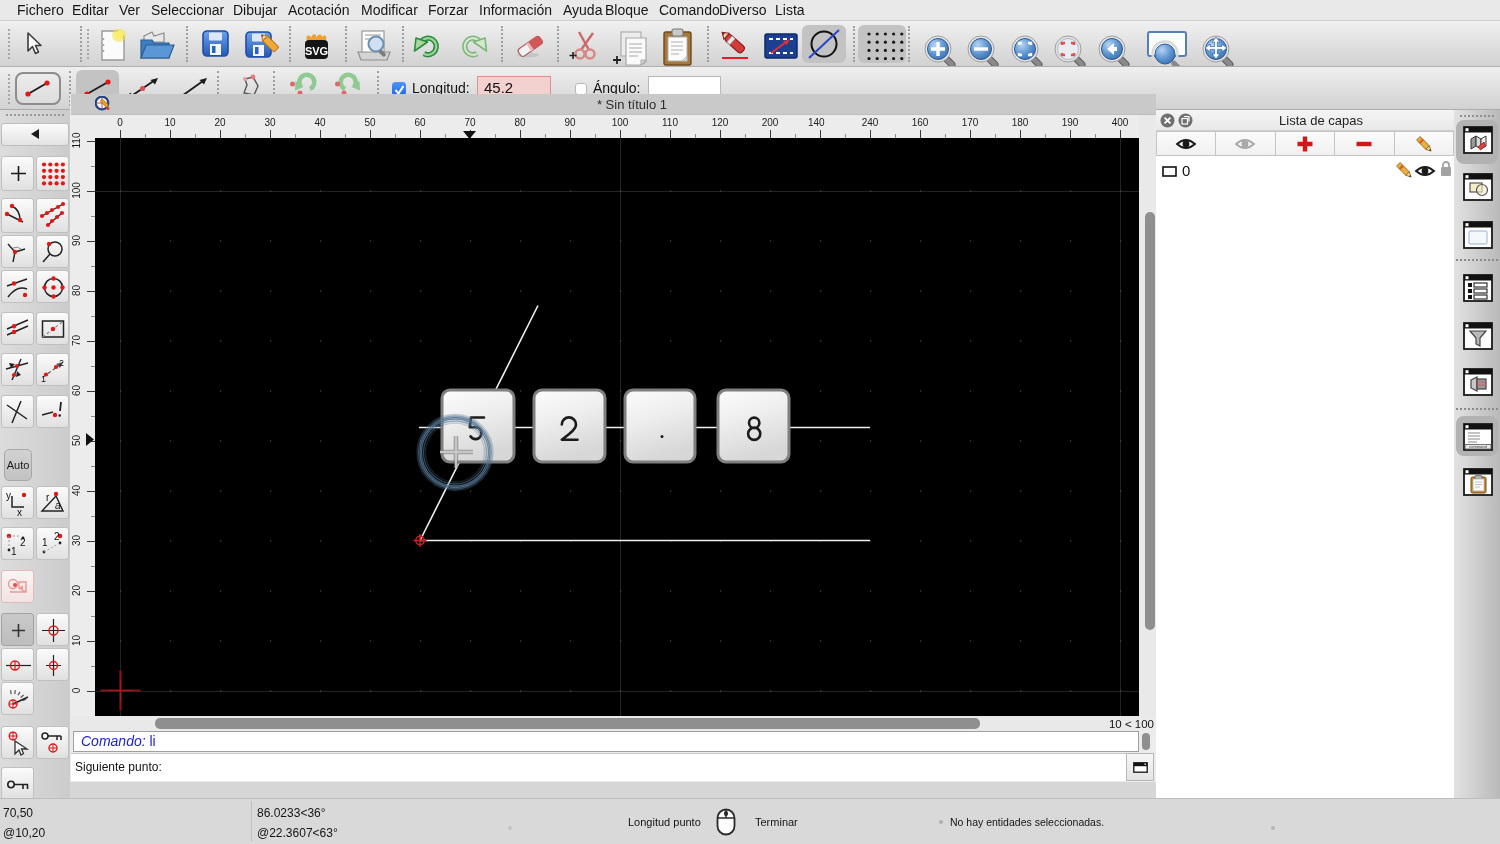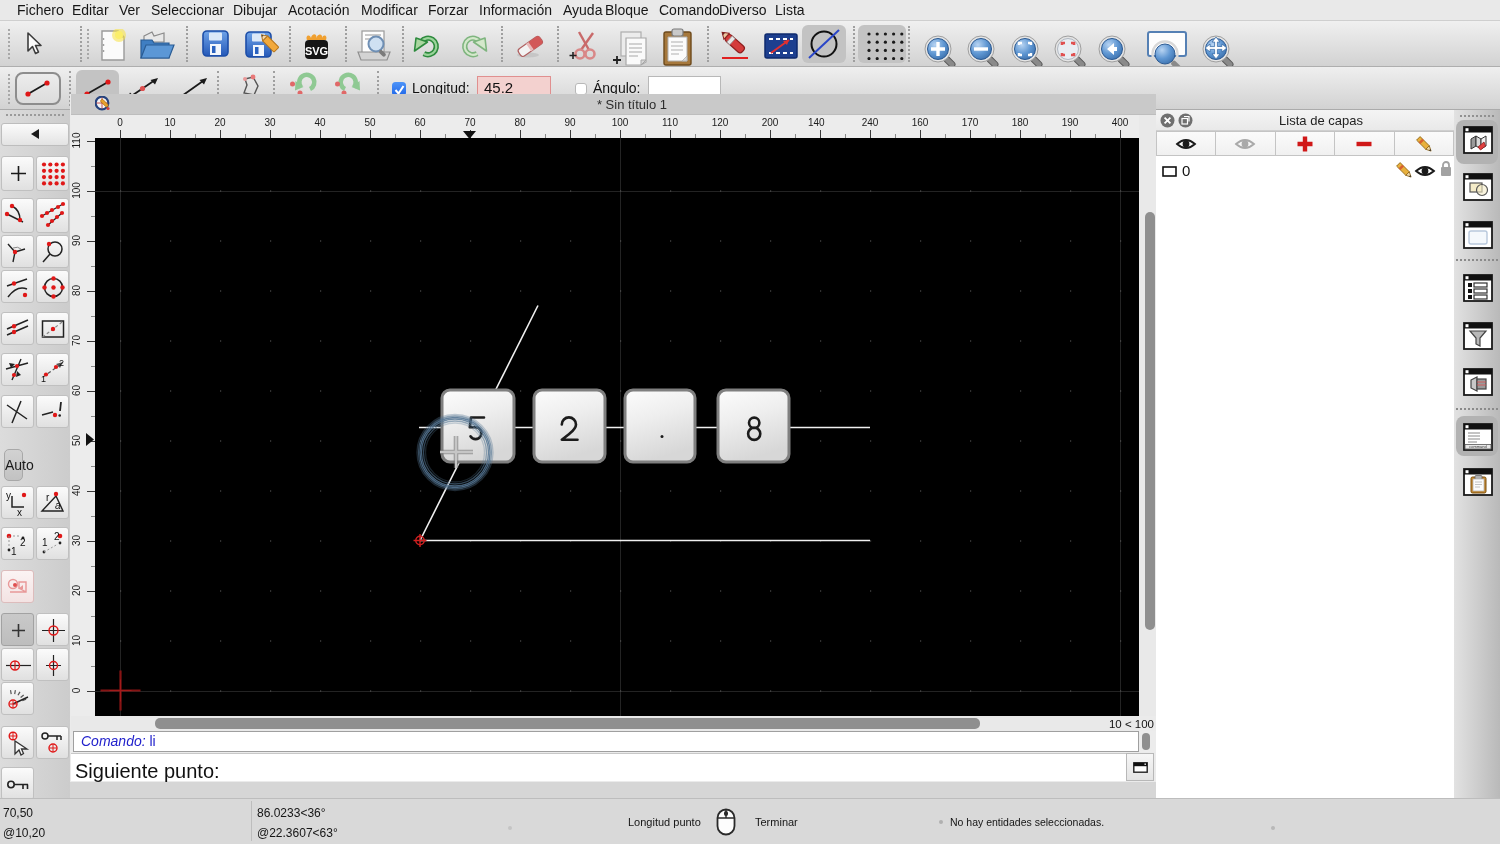--- a/index.html
+++ b/index.html
@@ -441,21 +441,21 @@
       </svg>
     </div>
     <div class="tbtn abs" style="left:36px;top:285px;">
       <svg width="29" height="29" viewBox="0 0 29 29">
         <path d="M3 17 L14 14" stroke="#222" stroke-width="1.5"></path>
         <circle cx="16" cy="17" r="2.2" fill="#e01818"></circle>
         <path d="M22 4 L21 13" stroke="#222" stroke-width="1.8"></path>
         <circle cx="20.7" cy="17.5" r="1.3" fill="#222"></circle>
       </svg>
     </div>
-    <div class="abs" style="left:4px;top:339px;width:19px;height:32px;background:linear-gradient(#d2d2d2,#c2c2c2);border:1px solid #a8a8a8;border-radius:5px;font-size:14px;color:#1a1a1a;text-align:center;line-height:31px">Auto</div>
+    <div class="abs" style="left:4px;top:339px;width:28px;height:32px;background:linear-gradient(#d2d2d2,#c2c2c2);border:1px solid #a8a8a8;border-radius:5px;font-size:11px;color:#1a1a1a;text-align:center;line-height:31px">Auto</div>
     <div class="tbtn abs" style="left:1px;top:376px;">
       <svg width="29" height="29" viewBox="0 0 29 29">
         <text x="2" y="10" font-size="10" fill="#111" font-family="Liberation Sans">y</text>
         <path d="M8 7 V18 H20" stroke="#222" stroke-width="1.5" fill="none"></path>
         <text x="13" y="27" font-size="10" fill="#111" font-family="Liberation Sans">x</text>
         <circle cx="20" cy="6" r="2.2" fill="#e01818"></circle>
       </svg>
     </div>
     <div class="tbtn abs" style="left:36px;top:376px;">
       <svg width="29" height="29" viewBox="0 0 29 29">
@@ -724,21 +724,21 @@
     <div class="abs" style="left:1069px;top:21px;width:17px;height:601px;background:#e9e9e9"></div>
     <div class="abs" style="left:1075px;top:118px;width:10px;height:418px;background:#8f8f8f;border-radius:5px"></div>
     <div class="abs" style="left:1px;top:622px;width:1068px;height:16px;background:#e9e9e9"></div>
     <div class="abs" style="left:85px;top:624px;width:825px;height:11px;background:#8f8f8f;border-radius:5px"></div>
     <div class="abs" style="left:1000px;top:624px;width:84px;text-align:right;font-size:11.5px;color:#111">10 &lt; 100</div>
     <div class="abs" style="left:3px;top:637px;width:1066px;height:21px;background:#fff;border:1px solid #9f9f9f"></div>
     <div class="abs" style="left:11px;top:639px;font-size:14px;color:#2222cc"><i>Comando:</i> li</div>
     <div class="abs" style="left:1069px;top:637px;width:17px;height:21px;background:#ececec"></div>
     <div class="abs" style="left:1072px;top:639px;width:8px;height:17px;background:#8f8f8f;border-radius:4px"></div>
     <div class="abs" style="left:1px;top:659px;width:1055px;height:28px;background:#fff;border-top:1px solid #c8c8c8"></div>
-    <div class="abs" style="left:5px;top:666px;font-size:20px;color:#111">Siguiente punto:</div>
+    <div class="abs" style="left:5px;top:666px;font-size:12px;color:#111">Siguiente punto:</div>
     <div class="abs" style="left:1056px;top:659px;width:28px;height:28px;background:linear-gradient(#f6f6f6,#e4e4e4);border:1px solid #b8b8b8"></div>
     <svg class="abs" style="left:1063px;top:668px" width="15" height="11" viewBox="0 0 15 11">
       <rect x="0.8" y="0.8" width="13.4" height="9.4" fill="#fff" stroke="#222" stroke-width="1.4"></rect>
       <rect x="0.8" y="0.8" width="13.4" height="3.4" fill="#111"></rect>
       <rect x="11.5" y="1.5" width="1.4" height="1.4" fill="#fff"></rect>
     </svg>
   </div>
 <div id="rightpanel" class="abs">
     <div class="abs" style="left:0;top:0;width:298px;height:21px;background:linear-gradient(#f4f4f4,#e9e9e9);border-bottom:1px solid #cfcfcf"></div>
     <svg class="abs" style="left:4px;top:3px" width="15" height="15" viewBox="0 0 15 15">

